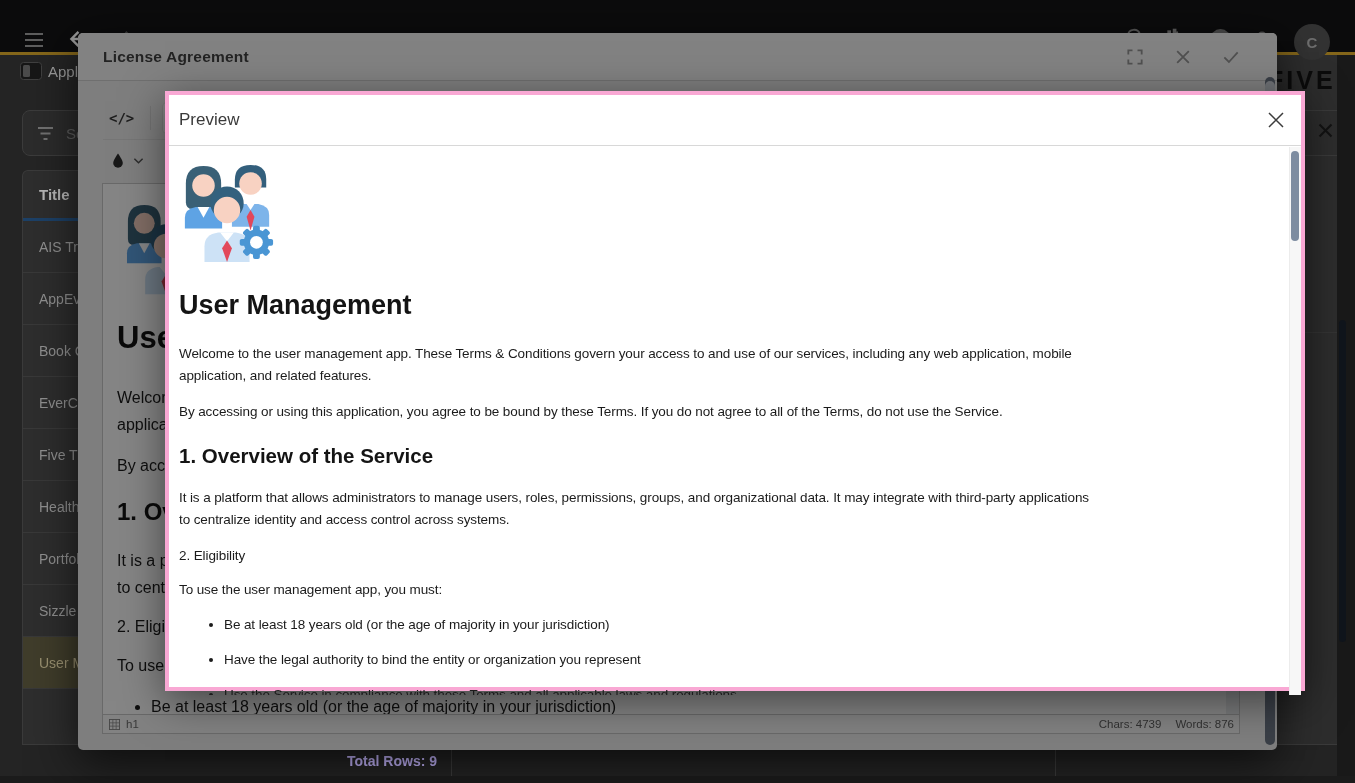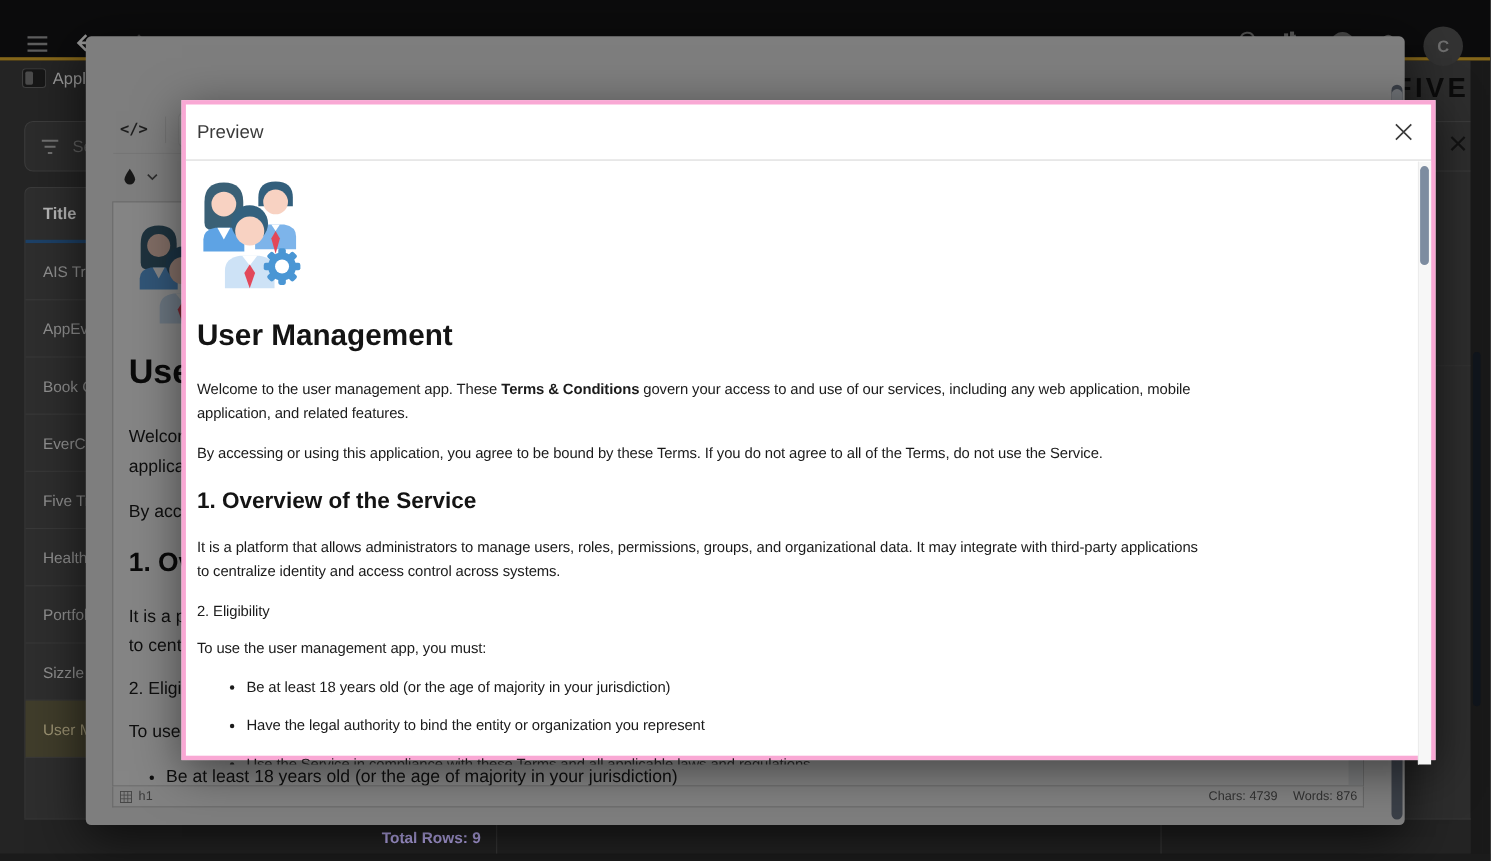--- a/index.html
+++ b/index.html
@@ -103,21 +103,21 @@
   .pm-thumb { position:absolute; right:2px; top:4px; width:8px; height:90px;
               background:#7d8ca0; border-radius:4px; cursor:pointer; }
 
   
   .doc h1 { font-weight:bold; color:#141414; }
   .doc h2 { font-weight:bold; color:#141414; }
   .doc .ln { white-space:nowrap; }
   .doc .para { color:#1b1b1b; }
   .doc ul { list-style:disc; color:#1b1b1b; }
   .doc li { white-space:nowrap; }
-  .doc b { font-weight:bold; }
+  .doc b { font-weight:normal; }
 
   .doc-preview { font-size:13.5px; letter-spacing:-0.1px; line-height:22px; color:#1b1b1b; }
   .doc-preview .illus { width:98px; height:110px; margin-top:2px; }
   .doc-preview h1 { margin-top:24px; font-size:27px; line-height:32px; letter-spacing:0; }
   .doc-preview .p1 { margin-top:22px; }
   .doc-preview .p2 { margin-top:14px; }
   .doc-preview h2 { margin-top:20px; font-size:20.5px; line-height:26px; letter-spacing:0; }
   .doc-preview .p3 { margin-top:18px; }
   .doc-preview .p4 { margin-top:14px; }
   .doc-preview .p5 { margin-top:12px; }
@@ -262,20 +262,40 @@
 
     <div class="footer-bar">
       <div class="footer-total">Total Rows: 9</div>
       <div class="fsep" style="left:429px"></div>
       <div class="fsep" style="left:1033px"></div>
     </div>
     <div class="below-footer"></div>
   </div>
 
   <div class="license-dialog">
+    <div class="ld-header">
+      <span class="ld-title">License Agreement</span>
+      <div class="ld-hicons">
+        <div class="hbtn">
+          <svg width="20" height="20" viewBox="0 0 24 24">
+            <path d="M4 9V4h5M15 4h5v5M20 15v5h-5M9 20H4v-5" stroke="#9a9a9a" stroke-width="2.2" fill="none"></path>
+            </svg>
+        </div>
+        <div class="hbtn">
+          <svg width="20" height="20" viewBox="0 0 24 24">
+            <path d="M5 5 19 19M19 5 5 19" stroke="#9a9a9a" stroke-width="2.2"></path>
+            </svg>
+        </div>
+        <div class="hbtn">
+          <svg width="20" height="20" viewBox="0 0 24 24">
+            <path d="M4 12.5l5.5 5.5L20 6.5" stroke="#9a9a9a" stroke-width="2.2" fill="none"></path>
+            </svg>
+        </div>
+      </div>
+    </div>
 
     <div class="ld-row1">
       <span class="code-btn">&lt;/&gt;</span>
       <span class="tsep"></span>
       <span class="bold-btn">B</span>
     </div>
     <div class="ld-row2">
       <span class="drop-btn">
         <svg width="14" height="17" viewBox="0 0 16 18">
           <path d="M8 1C8 1 2.5 8.5 2.5 11.8a5.5 5.5 0 0 0 11 0C13.5 8.5 8 1 8 1Z" fill="#2f2f2f"></path>

